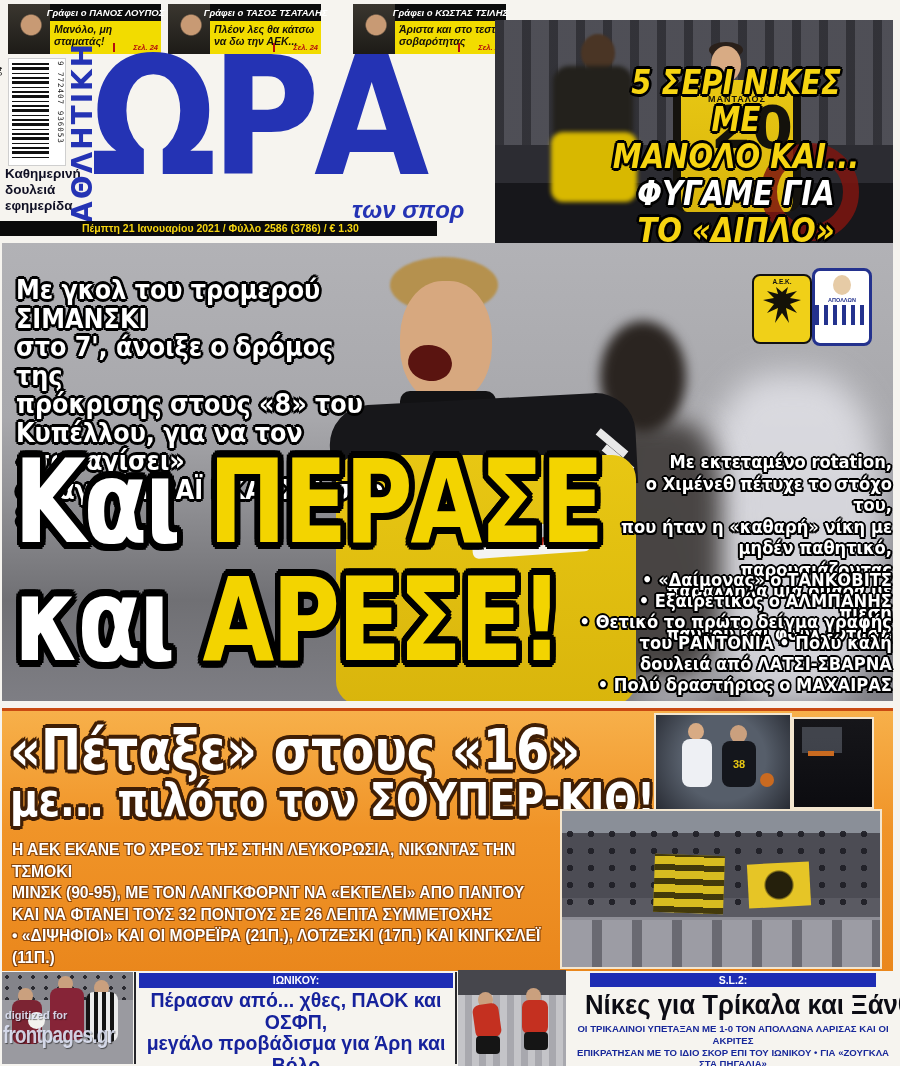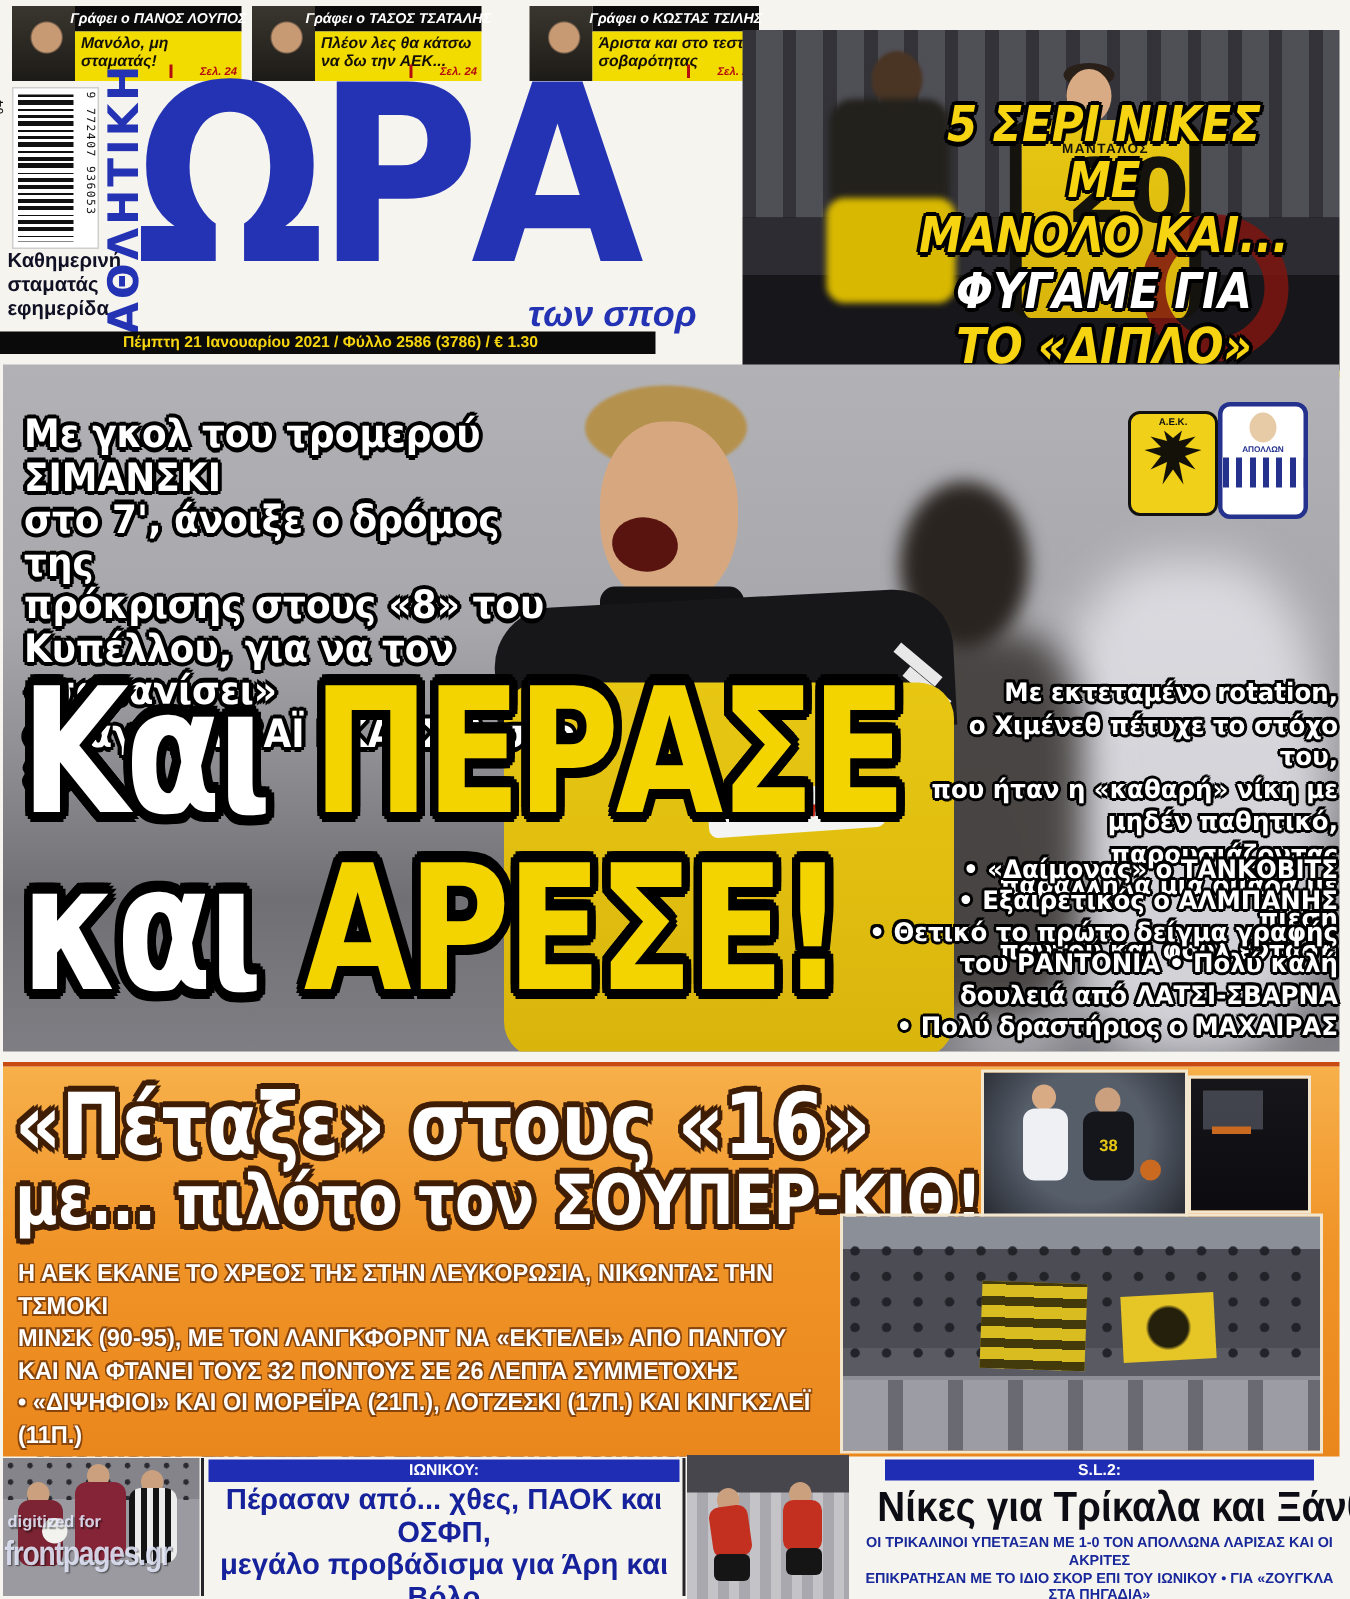--- a/index.html
+++ b/index.html
@@ -220,21 +220,21 @@
     </div>
   </div>
 
   <div class="abs barcode">
     <div class="bc-bars"></div>
     <div class="bc-num">9 772407 936053</div>
     <div class="bc-top">04</div>
   </div>
   <div class="abs tagline">
     <div>Καθημερινή</div>
-    <div>σταματάς</div>
+    <div>δουλειά</div>
     <div>εφημερίδα</div>
   </div>
   <div class="abs vtitle dejavu">ΑΘΛΗΤΙΚΗ</div>
   <div class="abs ora dejavu nowrap">ΩΡΑ</div>
   <div class="abs tonspor">των σπορ</div>
   <div class="abs datebar nowrap">Πέμπτη 21 Ιανουαρίου 2021 / Φύλλο 2586 (3786) / € 1.30</div>
 
   <div class="abs photo-top">
     <div class="pt-seats"></div>
     <div class="pt-p1-head"></div>

